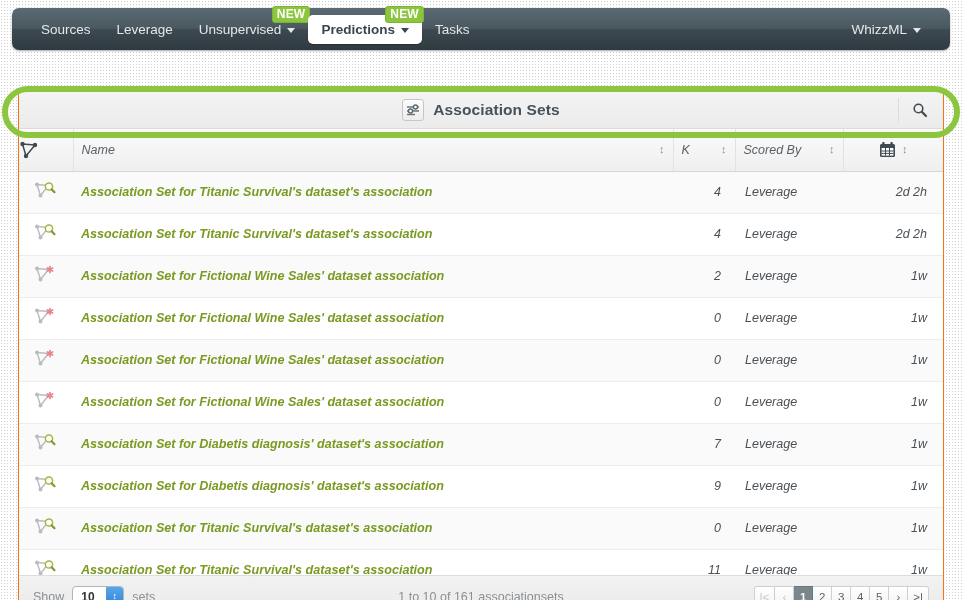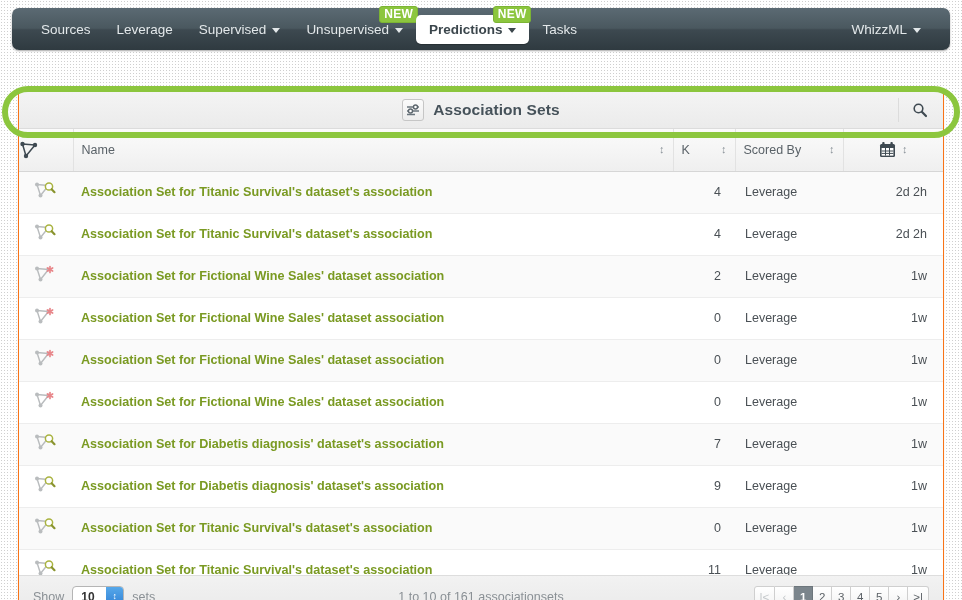--- a/index.html
+++ b/index.html
@@ -118,21 +118,21 @@
     cursor: pointer;
   }
   .title-sep {
     position: absolute;
     right: 44px; top: 7px;
     width: 1px; height: 24px;
     background: #dcdcdc;
   }
 
   
-  table.grid { width: 100%; border-collapse: collapse; table-layout: fixed; }
+  table.grid { width: 100%; border-collapse: collapse; table-layout: fixed; font-style: italic; }
 
   thead tr {
     background: linear-gradient(180deg,#fbfbfb 0%, #efefef 100%);
   }
   thead th {
     height: 42px;
     border-bottom: 1px solid #d6d6d6;
     border-right: 1px solid #e2e2e2;
     font-size: 12.5px;
     font-weight: normal;
@@ -242,24 +242,20 @@
 </head>
 <body>
 
 <div class="navbar">
   <div class="nav-items">
       <div class="nav-item">
         <span>Sources</span>
       </div>
       <div class="nav-item">
         <span>Leverage</span>
-      </div>
-      <div class="nav-item">
-        <span>Supervised</span>
-        <span class="caret"></span>
       </div>
       <div class="nav-item">
         <span>Unsupervised</span>
         <span class="caret"></span>
         <span class="badge-new">NEW</span>
       </div>
       <div class="nav-item active">
         <span>Predictions</span>
         <span class="caret"></span>
         <span class="badge-new">NEW</span>

